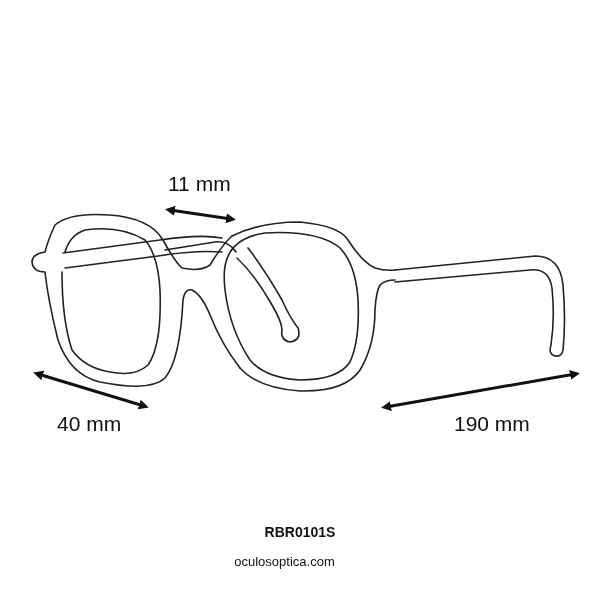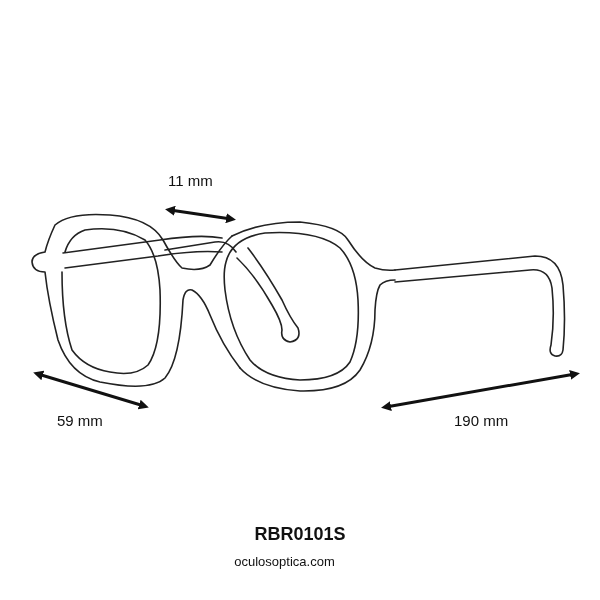--- a/index.html
+++ b/index.html
@@ -1,19 +1,19 @@
 <!DOCTYPE html>
 <html><head>
   <meta charset="utf-8">
   <style>
     html, body { margin: 0; padding: 0; background: #ffffff; }
     body { width: 600px; height: 600px; position: relative; overflow: hidden; font-family: "Liberation Sans", sans-serif; color: #111; }
     svg.drawing { position: absolute; left: 0; top: 0; width: 600px; height: 600px; }
-    .label { position: absolute; font-size: 15px; color: #111; white-space: nowrap; }
-    .title { position: absolute; left: 0; width: 600px; text-align: center; font-weight: bold; font-size: 18px; top: 524px; }
+    .label { position: absolute; font-size: 21px; color: #111; white-space: nowrap; }
+    .title { position: absolute; left: 0; width: 600px; text-align: center; font-weight: bold; font-size: 14px; top: 524px; }
     .site { position: absolute; left: 0; width: 569px; text-align: center; font-size: 13px; top: 554px; }
   </style>
 </head>
 <body>
 
 <svg class="drawing" viewBox="0 0 600 600">
   <defs>
     <marker id="ah" markerWidth="10" markerHeight="10" refX="5" refY="5" orient="auto-start-reverse" markerUnits="userSpaceOnUse">
       <path d="M0,0 L10,5 L0,10 Z" fill="#111"></path>
     </marker>
@@ -37,17 +37,17 @@
   </g>
 
   <g stroke="#111" stroke-width="3" fill="none">
     <line x1="170" y1="210" x2="231" y2="219" marker-start="url(#ah)" marker-end="url(#ah)"></line>
     <line x1="38" y1="374" x2="144" y2="406" marker-start="url(#ah)" marker-end="url(#ah)"></line>
     <line x1="386" y1="407" x2="575" y2="374" marker-start="url(#ah)" marker-end="url(#ah)"></line>
   </g>
 </svg>
 
 <div class="label" style="left:168px; top:172px;">11 mm</div>
-<div class="label" style="left:57px; top:412px;">59 mm</div>
+<div class="label" style="left:57px; top:412px;">40 mm</div>
 <div class="label" style="left:454px; top:412px;">190 mm</div>
 
 <div class="title">RBR0101S</div>
 <div class="site">oculosoptica.com</div>
 
 </body></html>

